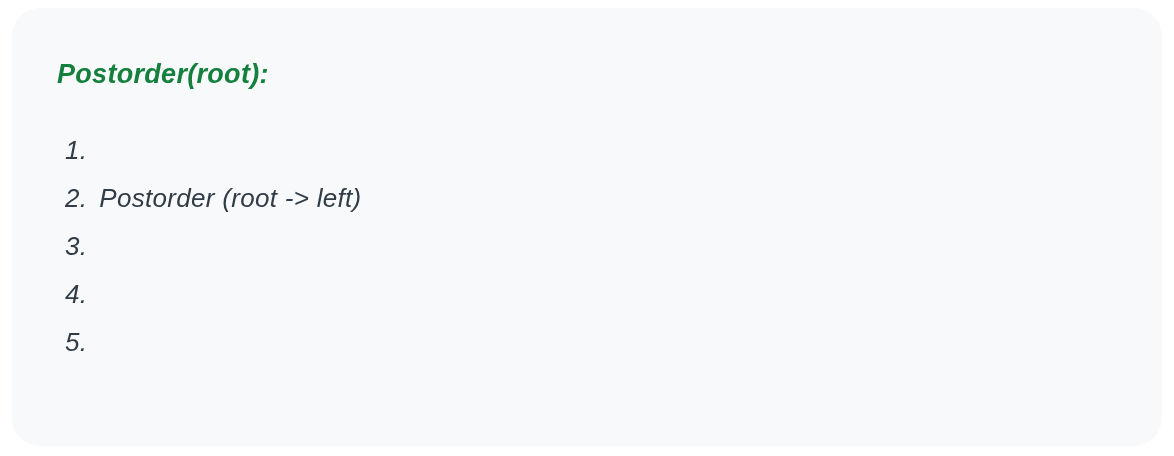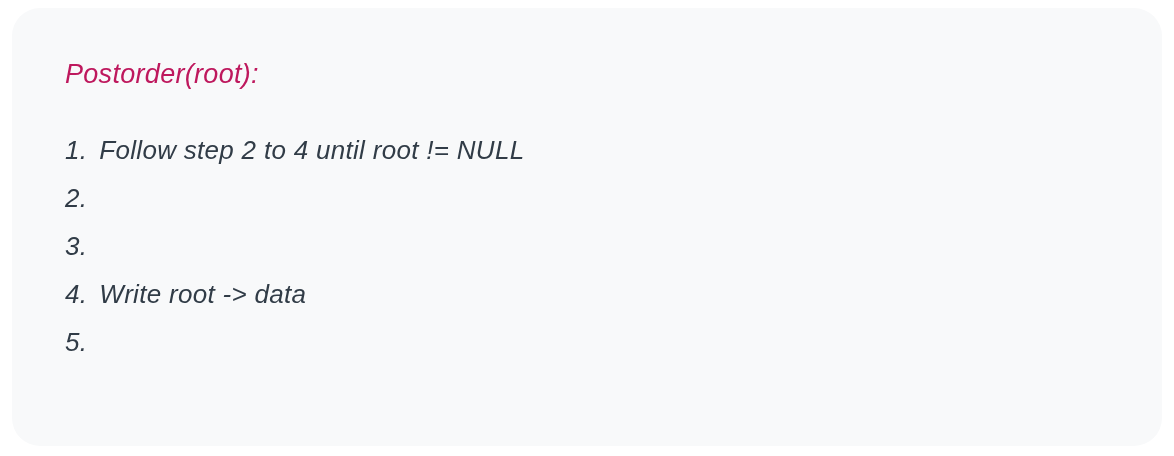--- a/index.html
+++ b/index.html
@@ -18,25 +18,25 @@
     width: 1150px;
     height: 438px;
     background: #f8f9fa;
     border-radius: 28px;
     box-sizing: border-box;
     padding: 50px 45px 0 45px;
   }
   .title {
     font-size: 27px;
     font-style: italic;
-    font-weight: 400;
-    color: #be185d;
+    font-weight: 700;
+    color: #15803d;
     letter-spacing: 0.3px;
     line-height: 1.25;
-    margin: 0 0 34px 8px;
+    margin: 0 0 34px 0;
   }
   .steps {
     margin: 0;
     padding: 0;
     list-style: none;
   }
   .step {
     display: flex;
     align-items: baseline;
     font-size: 26px;
@@ -58,29 +58,28 @@
 </style>
 </head>
 <body>
 
 <div class="card">
   <p class="title">Postorder(root):</p>
 
   <ol class="steps">
     <li class="step">
       <span class="step-number">1.</span>
-      <span class="step-text">Follow step 2 to 4 until root != NULL</span>
     </li>
     <li class="step">
       <span class="step-number">2.</span>
+      <span class="step-text">Postorder (root -&gt; left)</span>
     </li>
     <li class="step">
       <span class="step-number">3.</span>
     </li>
     <li class="step">
       <span class="step-number">4.</span>
-      <span class="step-text">Write root -&gt; data</span>
     </li>
     <li class="step">
       <span class="step-number">5.</span>
     </li>
   </ol>
 </div>
 
 </body></html>

